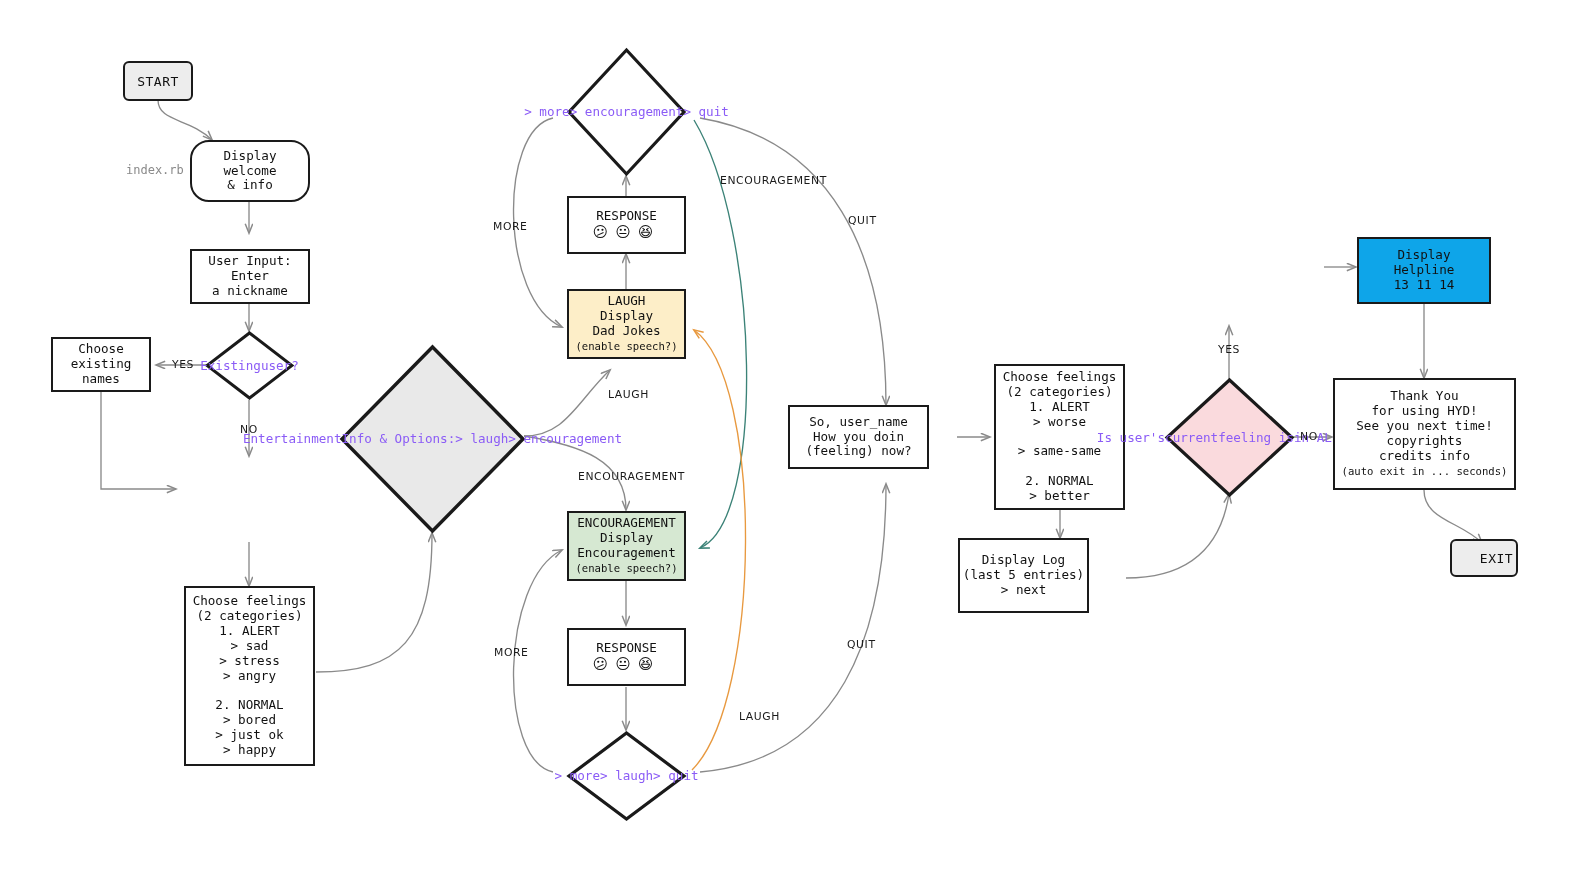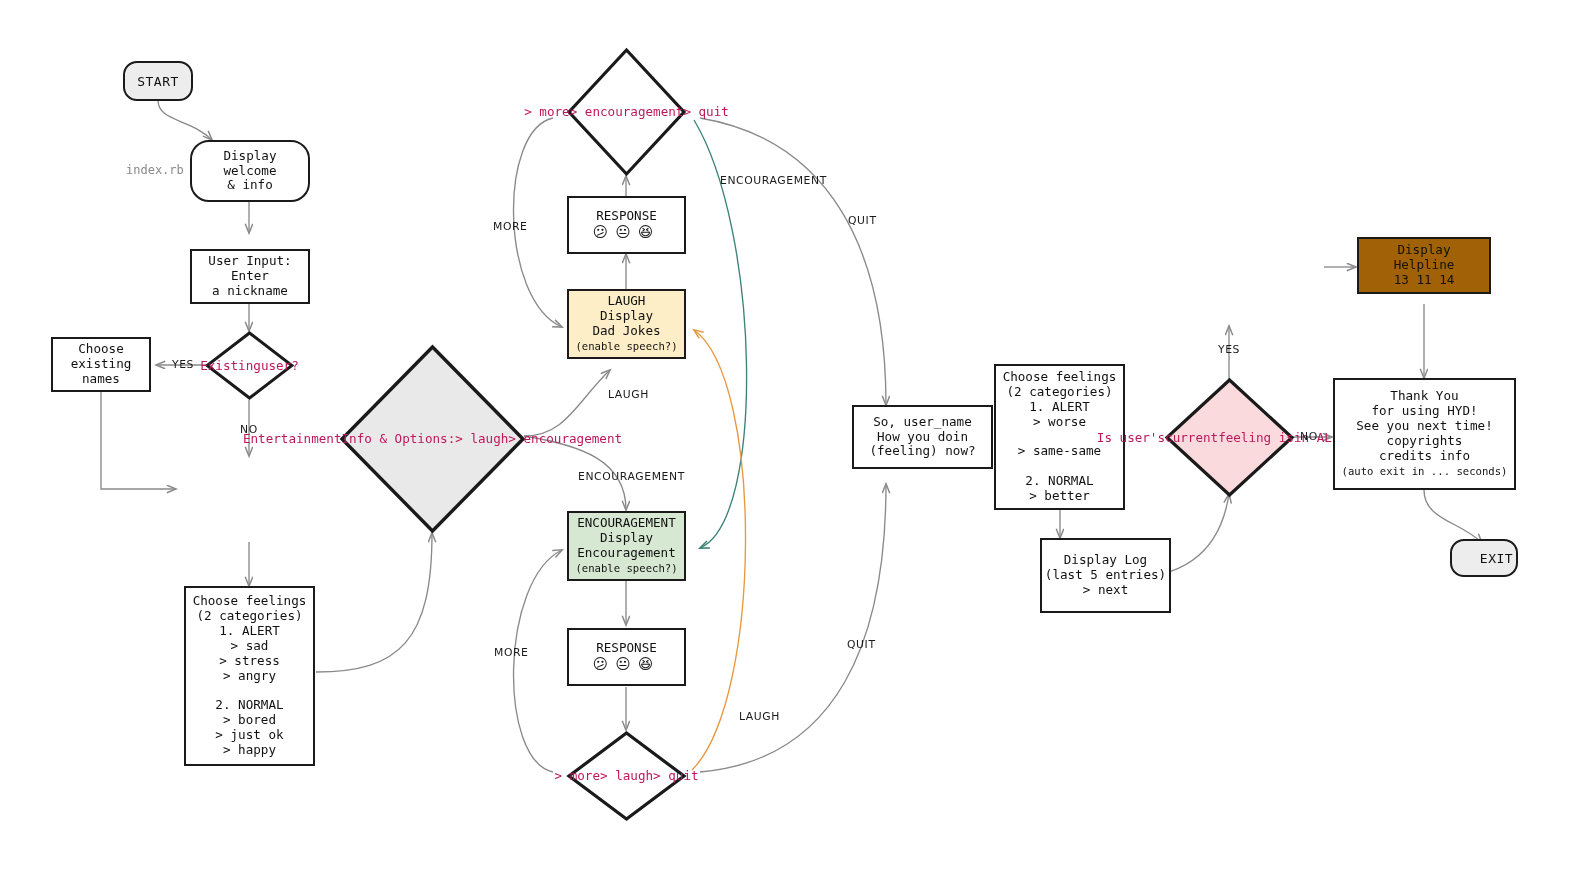--- a/index.html
+++ b/index.html
@@ -6,28 +6,28 @@
   body{width:1578px;height:882px;overflow:hidden;
        font-family:"DejaVu Sans Mono","Liberation Mono",monospace;}
   #canvas{position:relative;width:1578px;height:882px;}
   svg#edges{position:absolute;left:0;top:0;width:1578px;height:882px;pointer-events:none;}
 
   .node{position:absolute;box-sizing:border-box;display:flex;align-items:center;
         justify-content:center;text-align:center;z-index:5;}
   .box{border:2.5px solid #1a1a1a;background:#ffffff;}
   .box .txt{line-height:1.18;white-space:pre;font-size:12.6px;color:#111;}
   .box .sub{font-size:10.6px;}
-  .term{border:2.5px solid #1a1a1a;background:#ededed;border-radius:14px;}
+  .term{border:2.5px solid #1a1a1a;background:#ededed;border-radius:6px;}
   .term .txt{font-size:13px;letter-spacing:.5px;color:#111;}
 
   .diamond{position:absolute;z-index:5;}
   .diamond .dshape{position:absolute;left:0;top:0;width:100%;height:100%;}
   .diamond .dlabel{position:absolute;left:0;top:0;width:100%;height:100%;
        display:flex;align-items:center;justify-content:center;text-align:center;
-       white-space:pre;line-height:1.2;font-size:12.6px;color:#be185d;z-index:2;}
+       white-space:pre;line-height:1.2;font-size:12.6px;color:#8b5cf6;z-index:2;}
 
   .edgelabel{position:absolute;font-family:"DejaVu Sans","Liberation Sans",sans-serif;
        font-size:10.8px;color:#1a1a1a;letter-spacing:.6px;white-space:nowrap;z-index:6;}
   .filelabel{position:absolute;font-size:12px;color:#8a8a8a;white-space:nowrap;z-index:6;}
   .emojis{font-family:"DejaVu Sans","Liberation Sans",sans-serif;font-size:15px;letter-spacing:7px;}
 </style>
 </head>
 <body>
 
 <div id="canvas">
@@ -200,56 +200,56 @@
 
   <div class="diamond" style="left:566px;top:730px;width:121px;height:92px;">
     <svg class="dshape" viewBox="0 0 121 92" preserveAspectRatio="none">
       <polygon points="60.5,3 118,46 60.5,89 3,46" fill="#ffffff" stroke="#1a1a1a" stroke-width="3.2"></polygon>
     </svg>
     <div class="dlabel"><span>&gt; more</span>
 <span>&gt; laugh</span>
 <span>&gt; quit</span></div>
   </div>
 
-  <div class="node box" style="left:852px;top:405px;width:141px;height:64px;">
+  <div class="node box" style="left:788px;top:405px;width:141px;height:64px;">
     <span class="txt"><span>So, user_name</span>
 <span>How you doin</span>
 <span>(feeling) now?</span></span>
   </div>
 
   <div class="node box" style="left:994px;top:364px;width:131px;height:146px;">
     <span class="txt"><span>Choose feelings</span>
 <span>(2 categories)</span>
 <span>1. ALERT</span>
 <span>&gt; worse</span>
 <span></span>
 <span>&gt; same-same</span>
 <span></span>
 <span>2. NORMAL</span>
 <span>&gt; better</span></span>
   </div>
 
-  <div class="node box" style="left:1040px;top:538px;width:131px;height:75px;">
+  <div class="node box" style="left:958px;top:538px;width:131px;height:75px;">
     <span class="txt"><span>Display Log</span>
 <span>(last 5 entries)</span>
 <span>&gt; next</span></span>
   </div>
 
   <div class="diamond" style="left:1164px;top:377px;width:131px;height:121px;">
     <svg class="dshape" viewBox="0 0 131 121" preserveAspectRatio="none">
       <polygon points="65.5,3 128,60.5 65.5,118 3,60.5" fill="#fadadd" stroke="#1a1a1a" stroke-width="3.2"></polygon>
     </svg>
     <div class="dlabel"><span>Is user's</span>
 <span>current</span>
 <span>feeling is</span>
 <span>in ALERT?</span></div>
   </div>
 
 
-  <div class="node box" style="left:1357px;top:237px;width:134px;height:57px;background:#a16207;">
+  <div class="node box" style="left:1357px;top:237px;width:134px;height:67px;background:#0ea5e9;">
     <span class="txt"><span>Display</span>
 <span>Helpline</span>
 <span>13 11 14</span></span>
   </div>
 
   <div class="node box" style="left:1333px;top:378px;width:183px;height:112px;">
     <span class="txt"><span>Thank You</span>
 <span>for using HYD!</span>
 <span>See you next time!</span>
 <span>copyrights</span>

